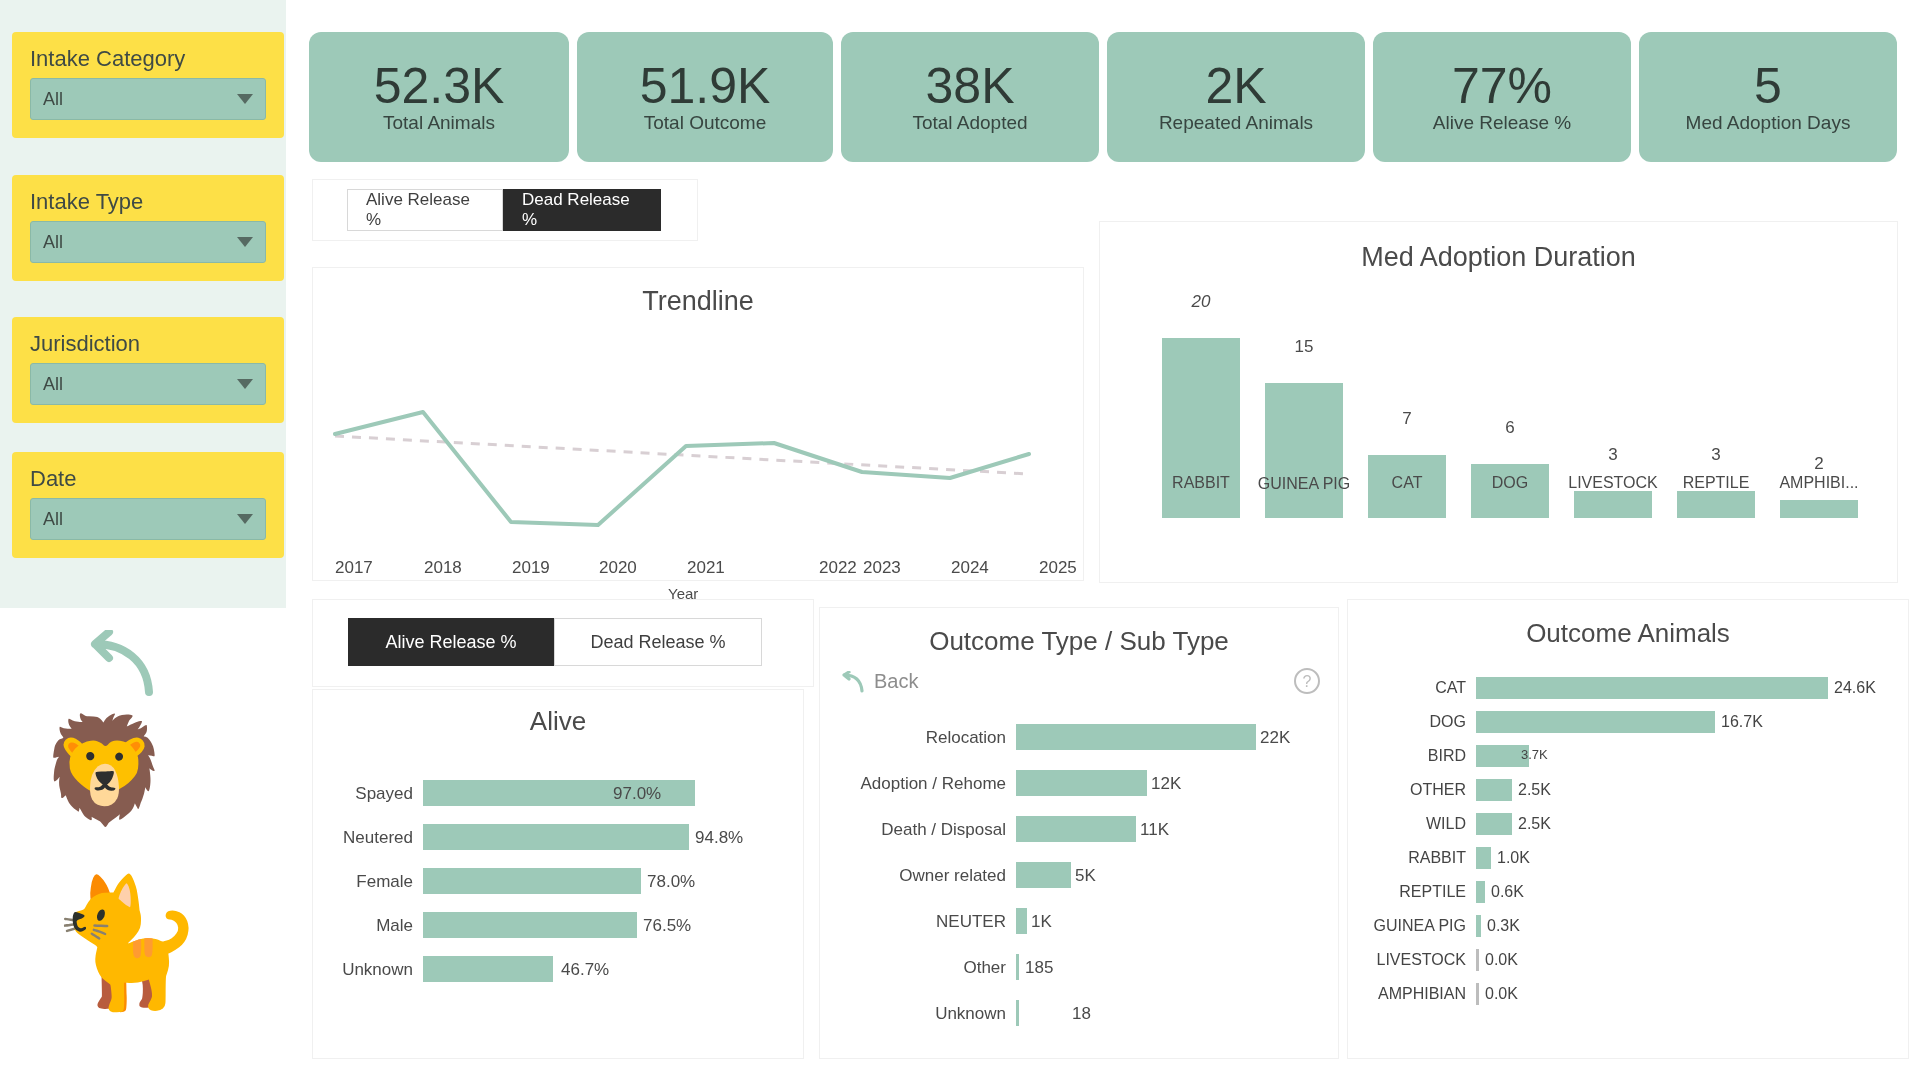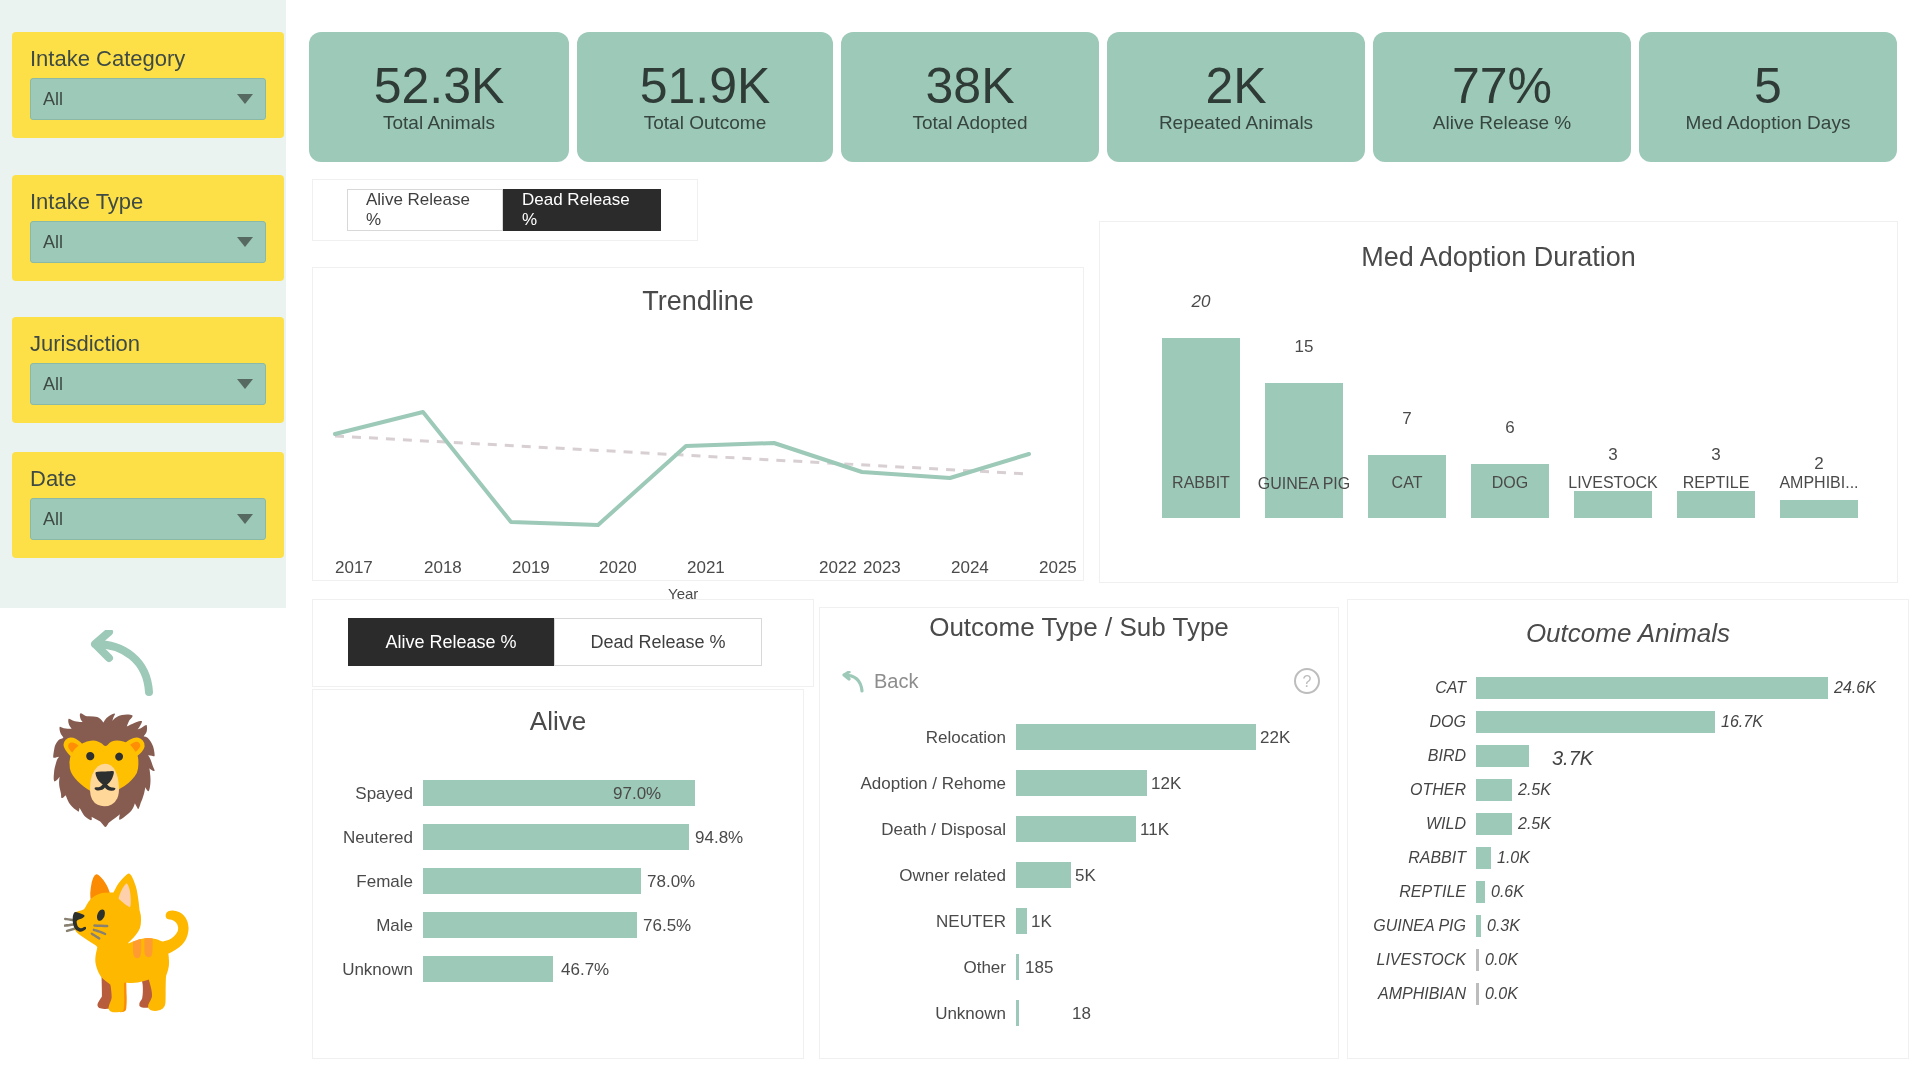--- a/index.html
+++ b/index.html
@@ -227,21 +227,21 @@
     <div class="barlabel" style="position:absolute;left:330px;top:10px;">76.5%</div>
   </div>
   <div style="position:absolute;left:0;top:260px;width:100%;height:44px;">
     <div class="barlabel" style="position:absolute;left:0;width:100px;text-align:right;top:10px;">Unknown</div>
     <div class="bar" style="position:absolute;left:110px;top:6px;width:130px;"></div>
     <div class="barlabel" style="position:absolute;left:248px;top:10px;">46.7%</div>
   </div>
 </div>
 
 <div class="panel" style="left:820px;top:608px;width:518px;height:450px;">
-  <div class="panel-title" style="margin-top:4px;font-size:26px;">Outcome Type / Sub Type</div>
+  <div class="panel-title" style="margin-top:18px;font-size:26px;">Outcome Type / Sub Type</div>
 
   <div style="position:absolute;left:20px;top:62px;display:flex;align-items:center;gap:10px;">
     <svg width="24" height="22" viewBox="0 0 24 22">
       <path d="M22 20 C21 9 14 4 4 4 L9 1 M4 4 L9 8" fill="none" stroke="#9dc9b8" stroke-width="3.2" stroke-linecap="round" stroke-linejoin="round"></path>
     </svg>
     <span style="font-size:20px;color:#8d8d8d;">Back</span>
   </div>
   <div style="position:absolute;right:18px;top:60px;width:26px;height:26px;border:2px solid #bdbdbd;border-radius:50%;color:#bdbdbd;font-size:16px;text-align:center;line-height:23px;">?</div>
 
   <div style="position:absolute;left:0;top:112px;width:100%;height:40px;">
@@ -274,37 +274,37 @@
     <div class="bar" style="position:absolute;left:196px;top:4px;width:3px;"></div>
     <div class="barlabel" style="position:absolute;left:205px;top:8px;">185</div>
   </div>
   <div style="position:absolute;left:0;top:388px;width:100%;height:40px;">
     <div class="barlabel" style="position:absolute;left:0;width:186px;text-align:right;top:8px;">Unknown</div>
     <div class="bar" style="position:absolute;left:196px;top:4px;width:3px;"></div>
     <div class="barlabel" style="position:absolute;left:205px;top:8px;margin-left:47px;">18</div>
   </div>
 </div>
 
-<div class="panel" style="left:1348px;top:600px;width:560px;height:458px;font-style:italic;">
+<div class="panel" style="left:1348px;top:600px;width:560px;height:458px;">
   <div class="panel-title" style="margin-top:18px;font-size:26px;">Outcome Animals</div>
 
   <div style="position:absolute;left:0;top:74px;width:100%;height:34px;">
     <div style="position:absolute;left:0;width:118px;text-align:right;top:5px;font-size:16px;">CAT</div>
     <div class="bar" style="position:absolute;left:128px;top:3px;width:352px;height:22px;"></div>
     <div style="position:absolute;left:486px;top:5px;font-size:16px;">24.6K</div>
   </div>
   <div style="position:absolute;left:0;top:108px;width:100%;height:34px;">
     <div style="position:absolute;left:0;width:118px;text-align:right;top:5px;font-size:16px;">DOG</div>
     <div class="bar" style="position:absolute;left:128px;top:3px;width:239px;height:22px;"></div>
     <div style="position:absolute;left:373px;top:5px;font-size:16px;">16.7K</div>
   </div>
   <div style="position:absolute;left:0;top:142px;width:100%;height:34px;">
     <div style="position:absolute;left:0;width:118px;text-align:right;top:5px;font-size:16px;">BIRD</div>
     <div class="bar" style="position:absolute;left:128px;top:3px;width:53px;height:22px;"></div>
-    <div style="position:absolute;left:204px;top:5px;font-size:20px;">3.7K</div>
+    <div style="position:absolute;left:173px;top:5px;font-size:13px;">3.7K</div>
   </div>
   <div style="position:absolute;left:0;top:176px;width:100%;height:34px;">
     <div style="position:absolute;left:0;width:118px;text-align:right;top:5px;font-size:16px;">OTHER</div>
     <div class="bar" style="position:absolute;left:128px;top:3px;width:36px;height:22px;"></div>
     <div style="position:absolute;left:170px;top:5px;font-size:16px;">2.5K</div>
   </div>
   <div style="position:absolute;left:0;top:210px;width:100%;height:34px;">
     <div style="position:absolute;left:0;width:118px;text-align:right;top:5px;font-size:16px;">WILD</div>
     <div class="bar" style="position:absolute;left:128px;top:3px;width:36px;height:22px;"></div>
     <div style="position:absolute;left:170px;top:5px;font-size:16px;">2.5K</div>

